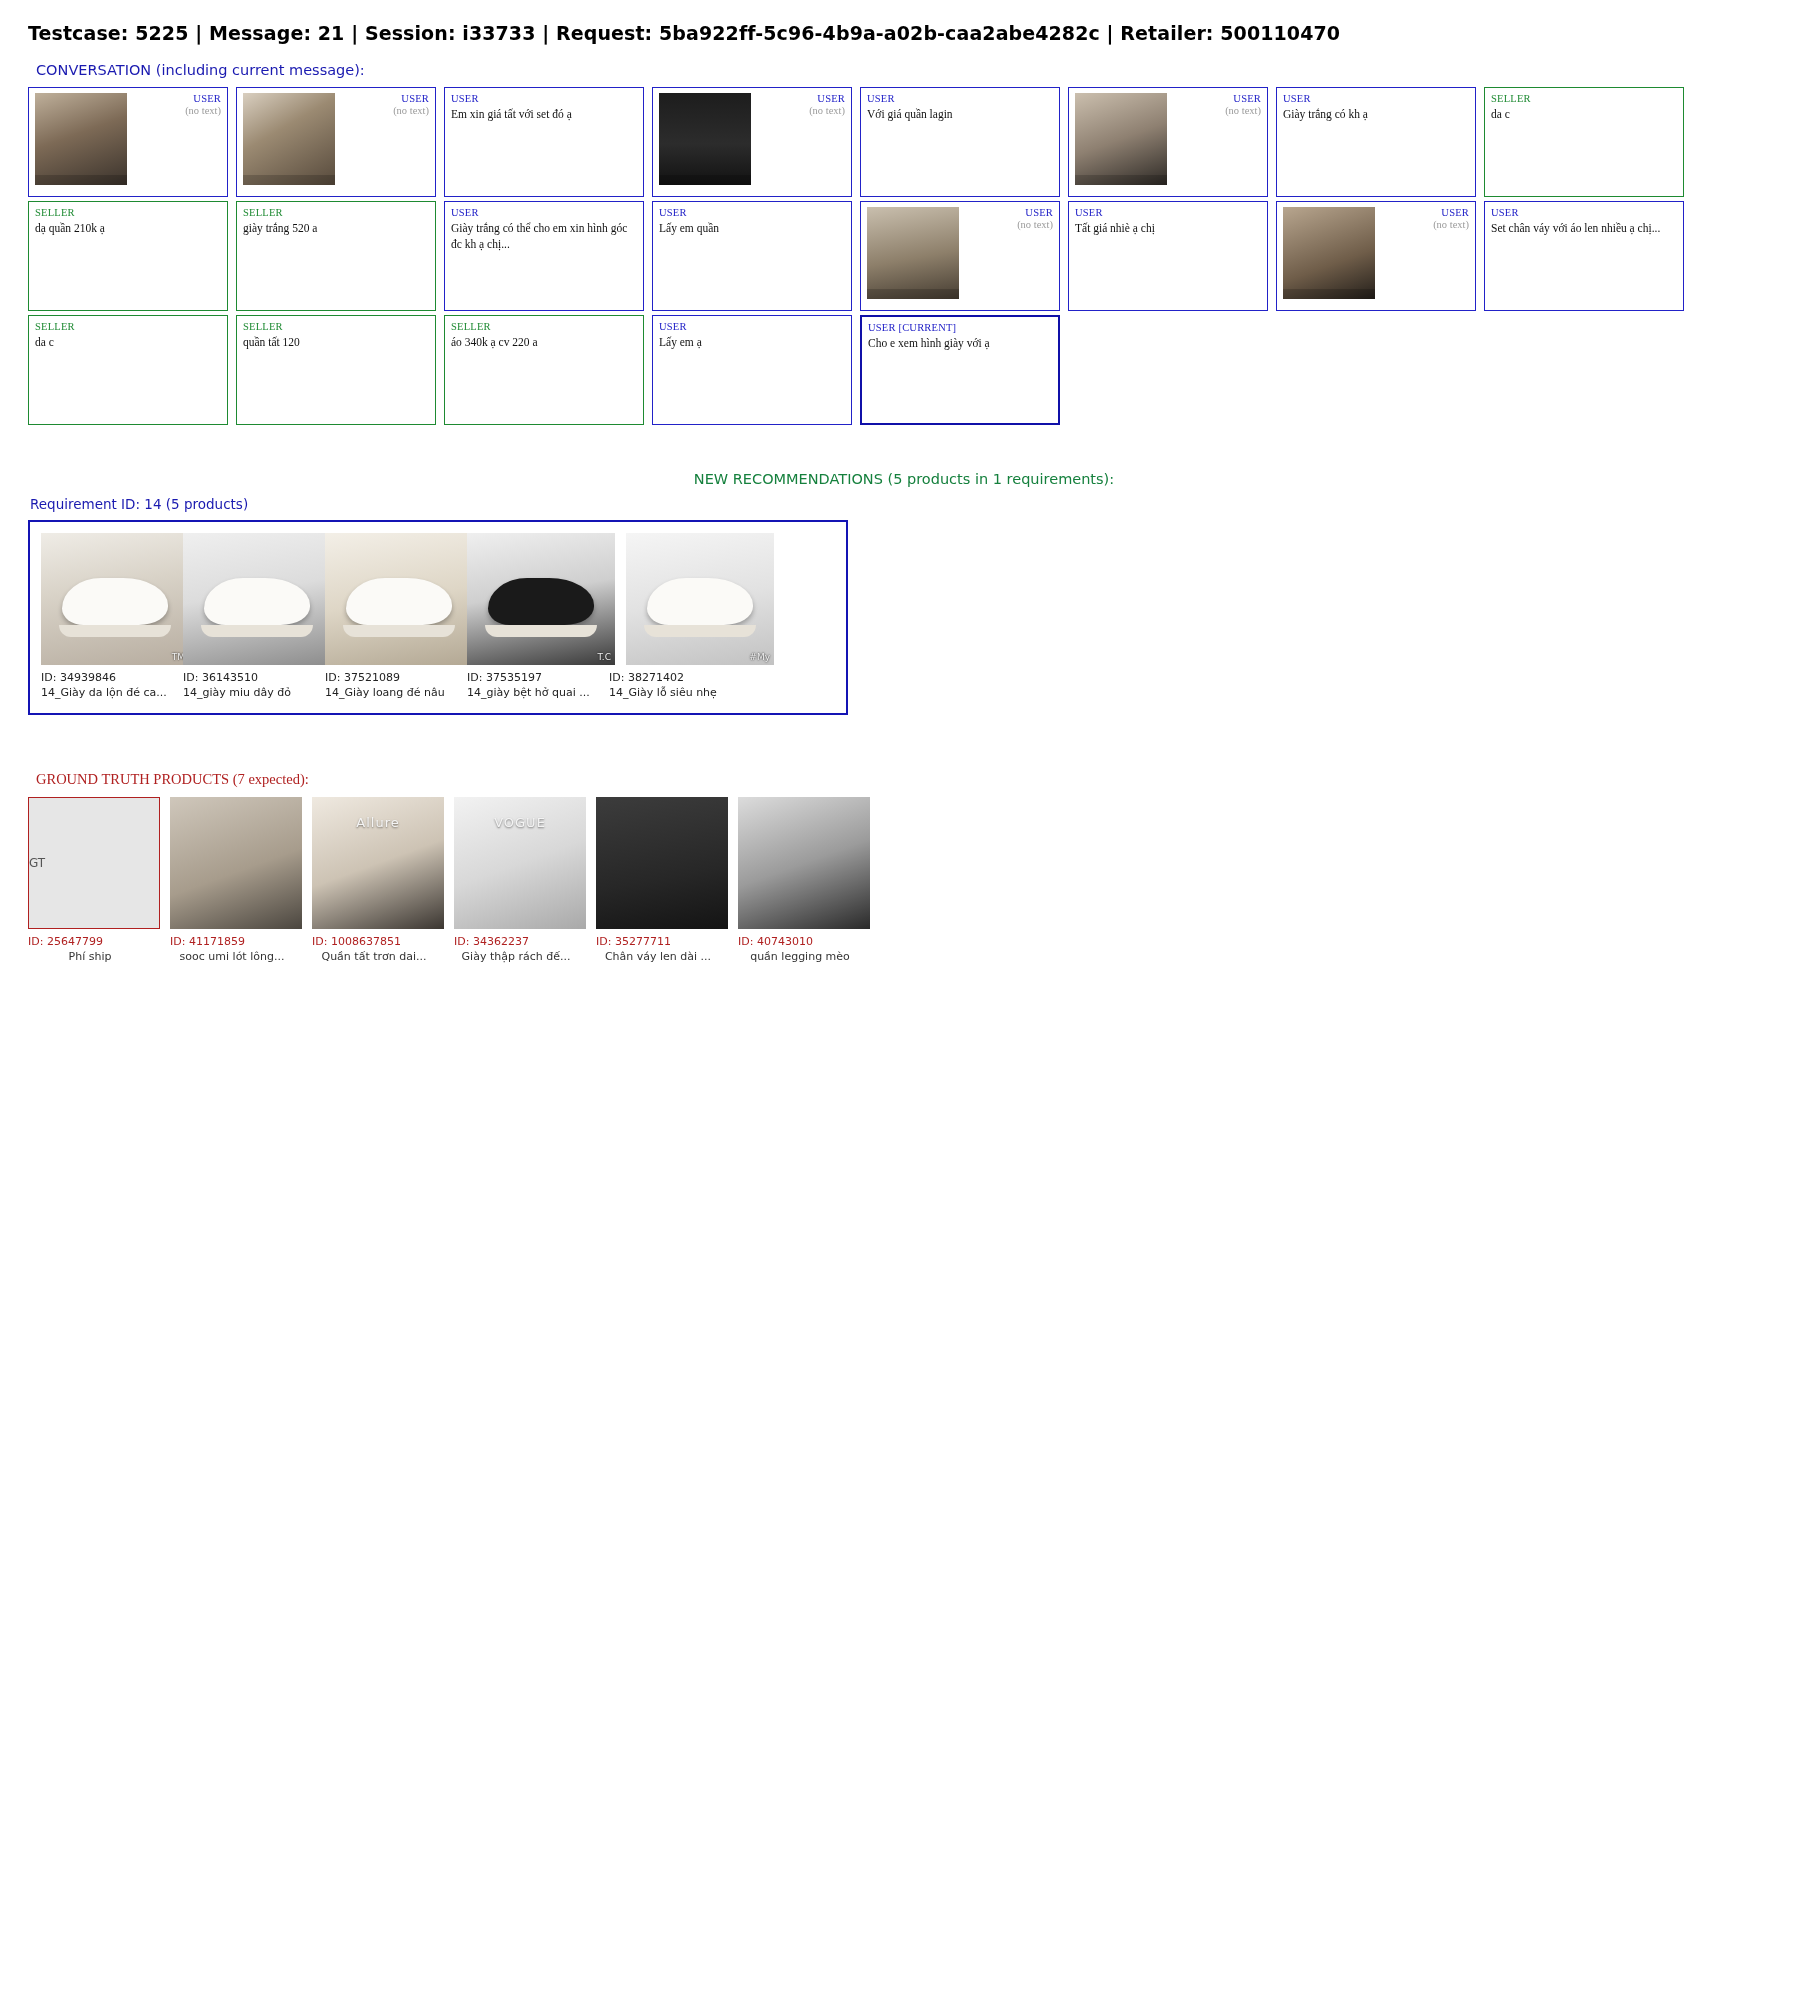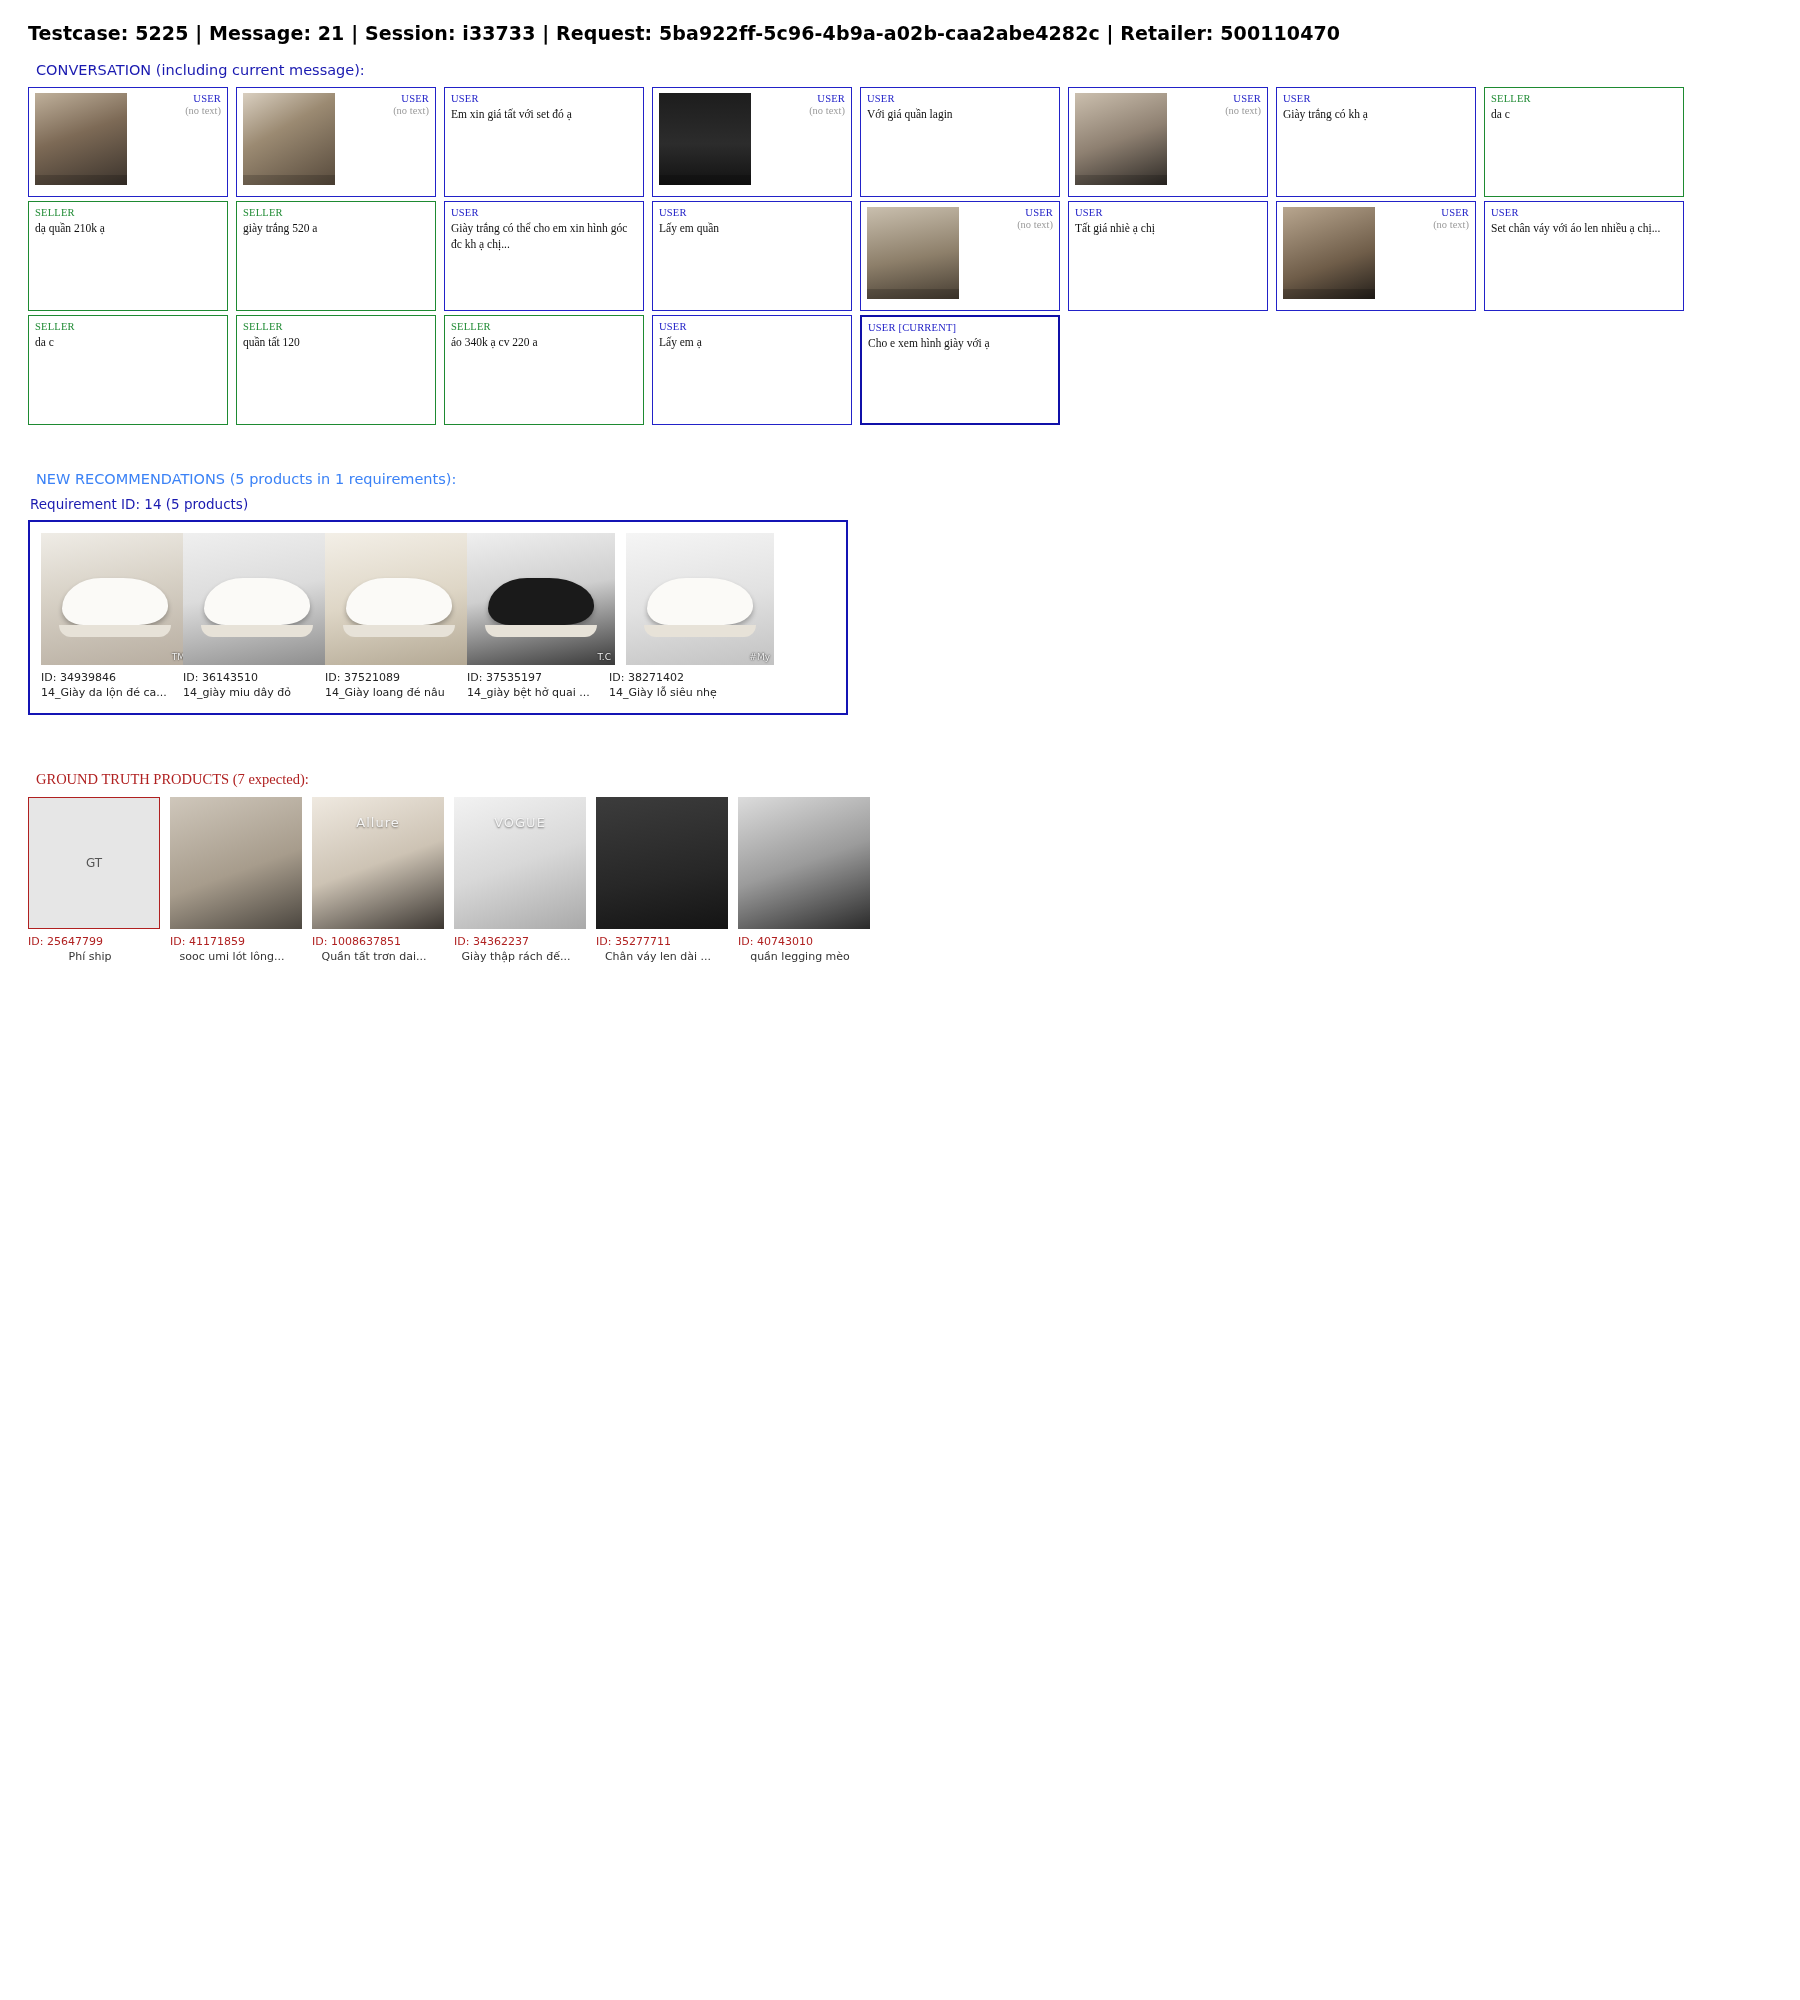--- a/index.html
+++ b/index.html
@@ -23,21 +23,21 @@
     font-weight: bold;
     color: #000;
     margin: 0 0 18px 0;
     letter-spacing: 0.1px;
   }
   .section-label {
     font-size: 14.5px;
     margin: 0 0 9px 8px;
   }
   .label-conversation { color: #1a1ab0; }
-  .label-recs { color: #3b82f6; }
+  .label-recs { color: #15803d; text-align: center; }
   .label-gt { color: #b02020; font-family: Liberation Serif, serif; }
   .req-label {
     color: #1a1ab0;
     font-size: 13.5px;
     margin: 0 0 8px 2px;
   }
 
   
   .conv-grid {
     display: flex;
@@ -202,21 +202,20 @@
     width: 132px;
     height: 132px;
     background: #e3e3e3;
     overflow: hidden;
     position: relative;
   }
   .gt-img.placeholder {
     border: 1.6px solid #b02020;
     display: flex;
     align-items: center;
-    justify-content: center;
     background: #e6e6e6;
     box-sizing: border-box;
   }
   .gt-ph-text {
     font-size: 12px;
     color: #555;
   }
   .gt-id {
     font-size: 11px;
     color: #b02020;

